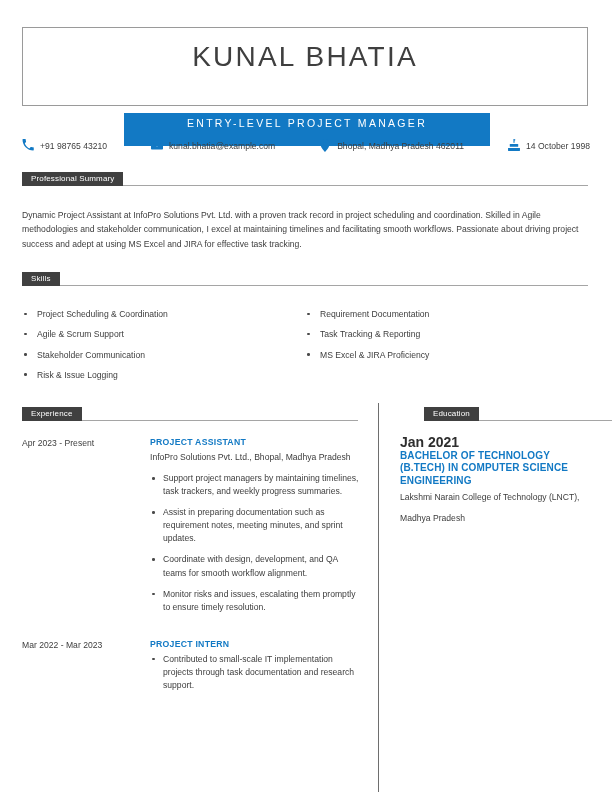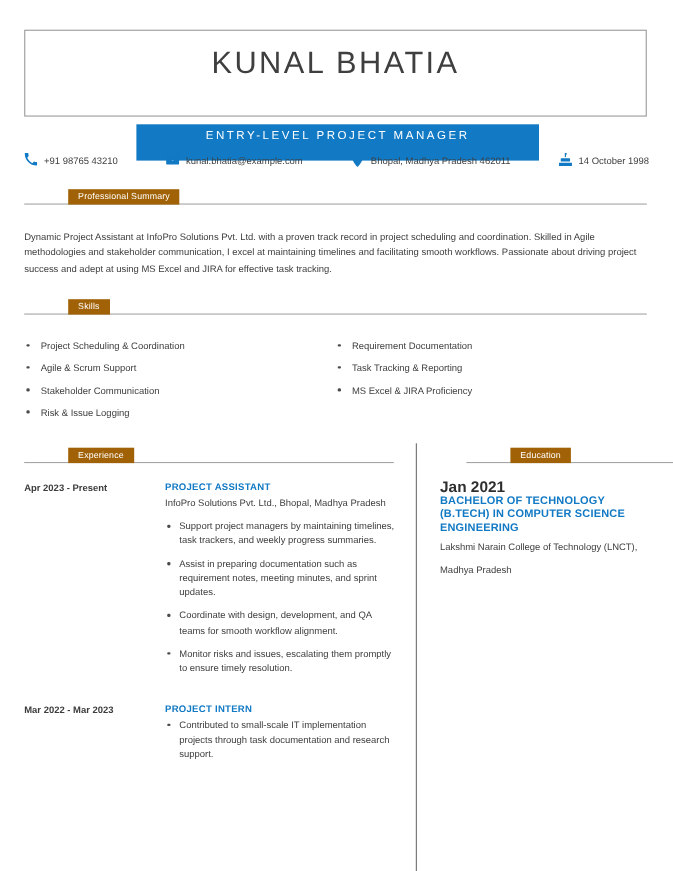--- a/index.html
+++ b/index.html
@@ -90,31 +90,30 @@
   }
   .contact-item .ico svg { display: block; }
 
   
   .sec-head {
     position: absolute;
     height: 14px;
   }
   .sec-head .tab {
     display: inline-block;
-    background: #a16207;
+    background: #404040;
     color: #ffffff;
     font-size: 8px;
     line-height: 14px;
     height: 14px;
     padding: 0 9px;
     vertical-align: top;
     letter-spacing: 0.15px;
     white-space: nowrap;
     box-sizing: border-box;
-    margin-left: 40px;
   }
   .sec-head .rule {
     position: absolute;
     left: 0;
     bottom: 0;
     height: 1px;
     width: 100%;
     background: #a5a5a5;
   }
   .sec-head .tab { position: relative; z-index: 2; }
@@ -187,21 +186,20 @@
     display: flex;
     margin-bottom: 16px;
   }
   .exp-dates {
     width: 122px;
     flex: 0 0 122px;
     font-size: 8.6px;
     line-height: 13px;
     color: #3d3d3d;
     padding-top: 1px;
-    font-weight: bold;
   }
   .exp-body {
     flex: 1 1 auto;
     padding-left: 6px;
   }
   .exp-role {
     font-size: 8.7px;
     font-weight: bold;
     color: #1279c4;
     letter-spacing: 0.25px;

